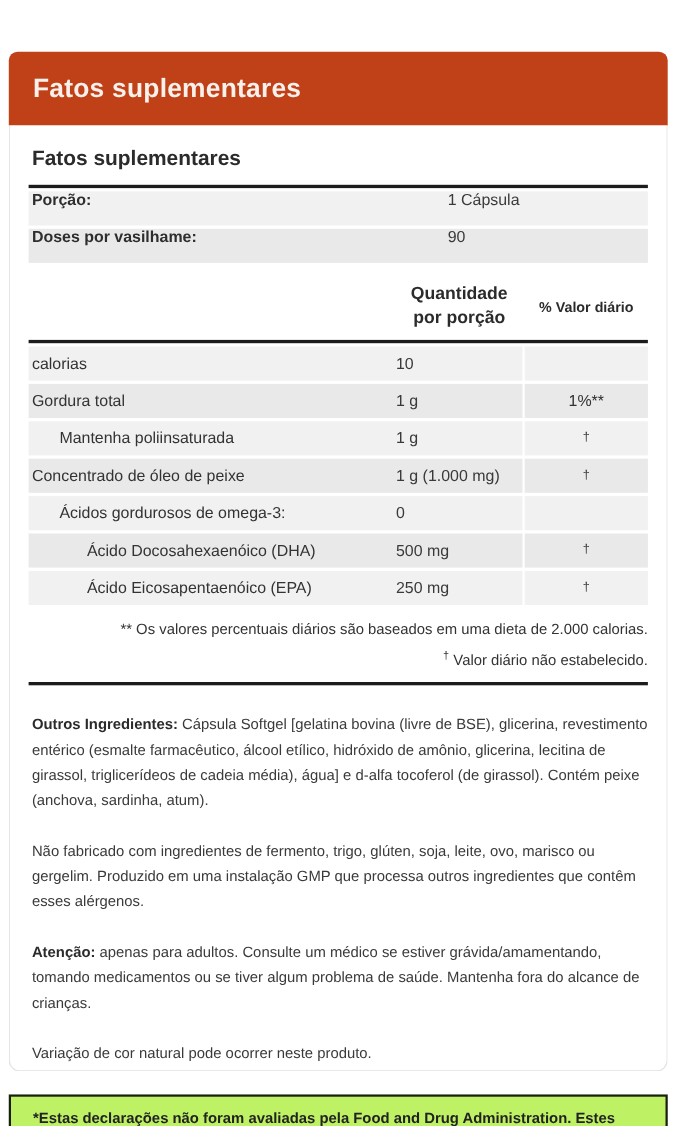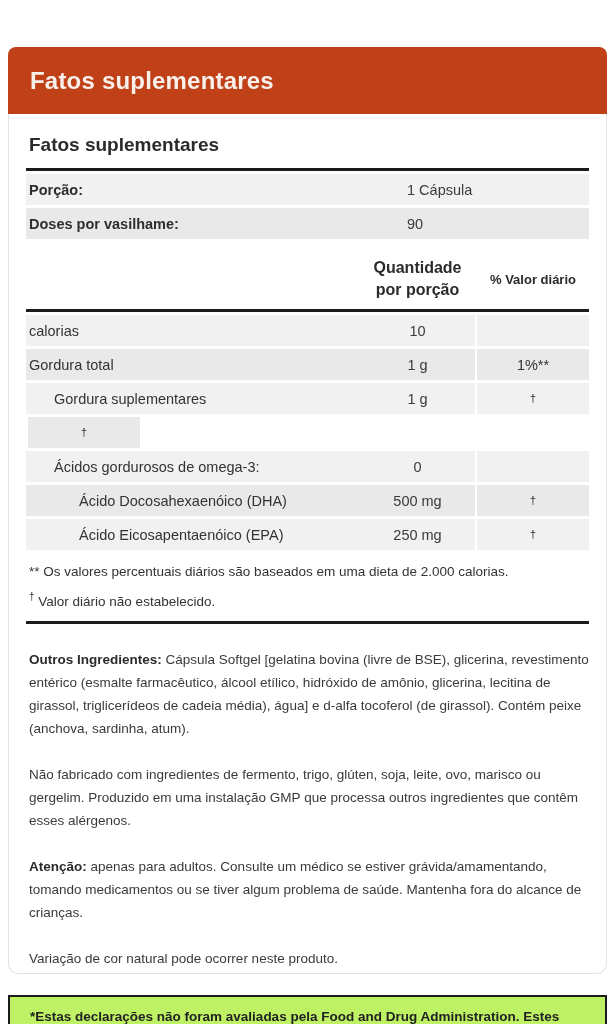--- a/index.html
+++ b/index.html
@@ -18,21 +18,21 @@
   }
   .card {
     margin:0 8px; width:599px; height:860px; box-sizing:border-box;
     background:#fff; border:1px solid #e2e2e2; border-top:none;
     border-radius:0 0 10px 10px; padding:20px 17px 0 17px; overflow:hidden;
   }
   .card-heading { margin:0 0 12px 3px; font-size:19px; font-weight:700; color:#2b2b2b; }
 
   .serving-table { border-top:3px solid var(--rule,#1c1c1c); }
   .serving-row {
-    display:flex; align-items:center; margin-top:3px; min-height:31px;
+    display:flex; align-items:flex-start; margin-top:3px; min-height:31px;
     font-size:14.5px; padding:0 0 0 3px; box-sizing:border-box;
   }
   .serving-row.alt-0 { background:var(--row-light,#f1f1f1); }
   .serving-row.alt-1 { background:var(--row-dark,#e9e9e9); }
   .serving-label { flex:1; font-weight:700; color:#2e2e2e; }
   .serving-value { width:182px; color:#3a3a3a; }
 
   .col-headers { display:flex; margin:18px 0 8px 0; align-items:center; }
   .col-headers .spacer { flex:1; }
   .col-amount { width:115px; text-align:center; font-weight:700; font-size:16px; line-height:22px; color:#2b2b2b; }
@@ -40,24 +40,24 @@
   .col-dv { width:112px; text-align:center; font-weight:700; font-size:13px; color:#2b2b2b; }
 
   .ntable { border-top:3px solid var(--rule,#1c1c1c); }
   .nrow { display:flex; margin-top:3px; min-height:31px; font-size:14.5px; }
   .nrow .ncell-left { flex:1; display:flex; align-items:center; }
   .nrow .ncell-right { width:112px; margin-left:2px; display:flex; align-items:center; justify-content:center; }
   .nrow.alt-0 .ncell-left, .nrow.alt-0 .ncell-right { background:var(--row-light,#f1f1f1); }
   .nrow.alt-1 .ncell-left, .nrow.alt-1 .ncell-right { background:var(--row-dark,#e9e9e9); }
   .nname { flex:1; color:#333; }
   .indent-0 { padding-left:3px; } .indent-1 { padding-left:28px; } .indent-2 { padding-left:53px; }
-  .namount { width:115px; text-align:center; color:#3a3a3a; }
+  .namount { width:115px; text-align:left; color:#3a3a3a; }
   .dagger { font-size:11.5px; position:relative; top:-1px; }
 
-  .footnotes { margin:14px 0 12px 0; }
+  .footnotes { margin:14px 0 12px 0;text-align:right; }
   .footnote { margin:12px 0; font-size:13.5px; color:#333; padding-left:3px; }
   .footnote sup { font-size:10px; }
 
   .rule { height:3px; background:var(--rule,#1c1c1c); }
 
   .paragraphs { margin-top:24px; padding-left:3px; }
   .para { margin:0 0 23px 0; font-size:13.5px; line-height:23px; color:#3a3a3a; }
   .para b { color:#2b2b2b; }
 
   .disclaimer {
@@ -110,28 +110,32 @@
           <div class="ncell-left">
             <div class="nname indent-0">Gordura total</div>
             <div class="namount">1 g</div>
           </div>
           <div class="ncell-right">
             <span>1%**</span>
           </div>
         </div>
         <div class="nrow alt-0">
           <div class="ncell-left">
-            <div class="nname indent-1">Gordura suplementares</div>
+            <div class="nname indent-1">Mantenha poliinsaturada</div>
             <div class="namount">1 g</div>
           </div>
           <div class="ncell-right">
             <span class="dagger">†</span>
           </div>
         </div>
         <div class="nrow alt-1">
+          <div class="ncell-left">
+            <div class="nname indent-0">Concentrado de óleo de peixe</div>
+            <div class="namount">1 g (1.000 mg)</div>
+          </div>
           <div class="ncell-right">
             <span class="dagger">†</span>
           </div>
         </div>
         <div class="nrow alt-0">
           <div class="ncell-left">
             <div class="nname indent-1">Ácidos gordurosos de omega-3:</div>
             <div class="namount">0</div>
           </div>
           <div class="ncell-right">

